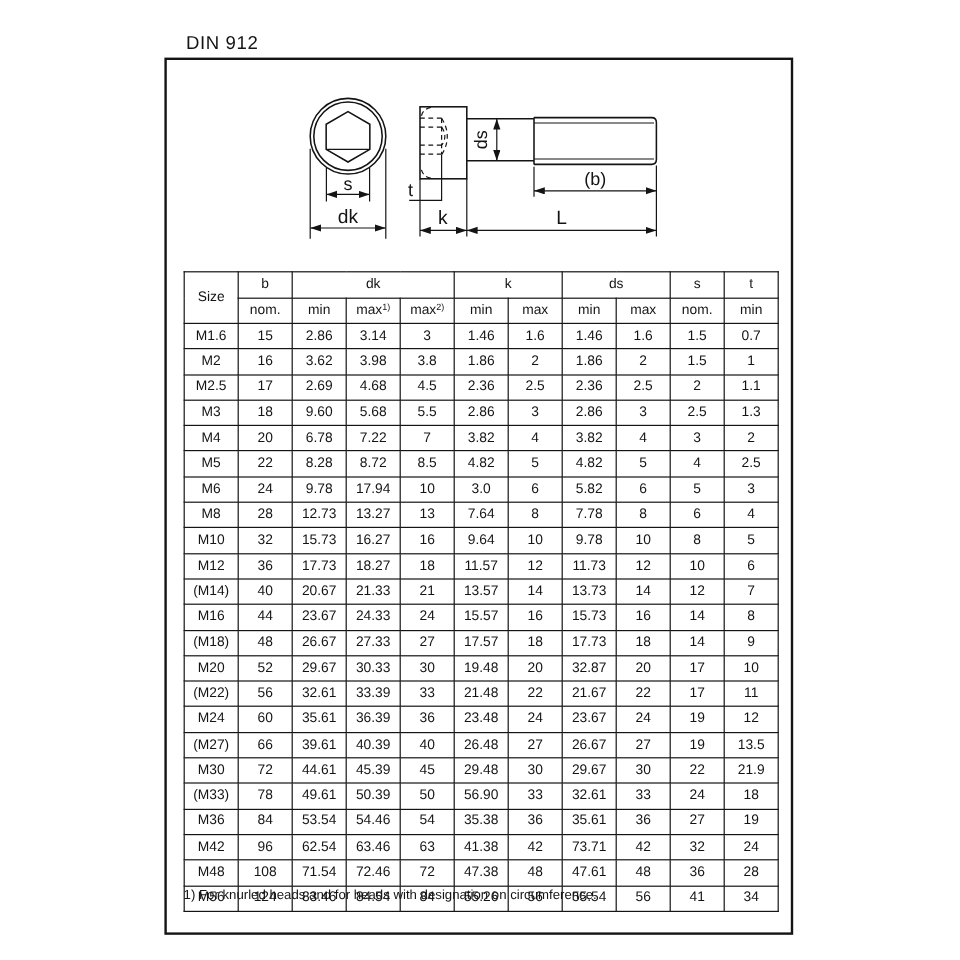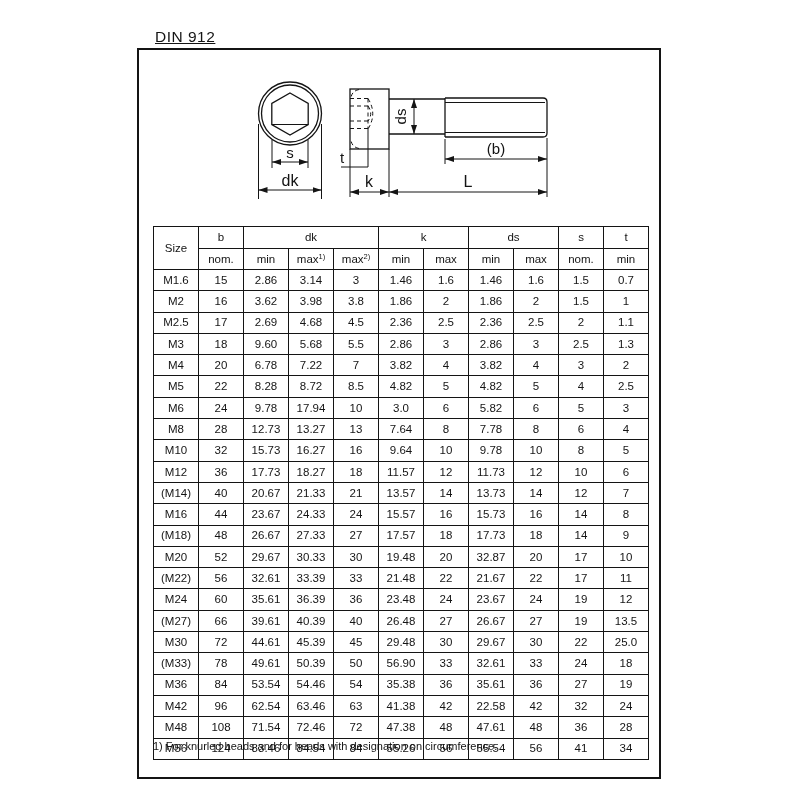--- a/index.html
+++ b/index.html
@@ -1,18 +1,18 @@
 <!DOCTYPE html>
 <html><head>
 <meta charset="utf-8">
 <style>
   html,body{margin:0;padding:0;background:#ffffff;}
   .page{position:relative;width:800px;height:800px;background:#ffffff;overflow:hidden;
         font-family:"Liberation Sans",sans-serif;color:#141414;}
-  .title{position:absolute;left:155px;top:28px;font-size:15.5px;letter-spacing:.5px;color:#141414;text-decoration:underline;}
+  .title{position:absolute;left:155px;top:28px;font-size:15.5px;letter-spacing:.5px;color:#141414;}
   .frame{position:absolute;left:137px;top:48px;width:524px;height:731px;
          border:2px solid #141414;box-sizing:border-box;background:#fff;}
   .drawing{position:absolute;left:0;top:0;}
   .drawing text{font-family:"Liberation Sans",sans-serif;fill:#141414;}
   .dims{position:absolute;left:14px;top:176px;border-collapse:collapse;table-layout:fixed;
         font-size:11.5px;color:#141414;}
   .dims col{width:45px;}
   .dims th,.dims td{border:1px solid #141414;text-align:center;vertical-align:middle;
         font-weight:normal;padding:0;line-height:1.1;}
   .dims{border:1.5px solid #141414;}
@@ -377,21 +377,21 @@
             <td>M30</td>
             <td>72</td>
             <td>44.61</td>
             <td>45.39</td>
             <td>45</td>
             <td>29.48</td>
             <td>30</td>
             <td>29.67</td>
             <td>30</td>
             <td>22</td>
-            <td>25.0</td>
+            <td>21.9</td>
           </tr>
           <tr>
             <td>(M33)</td>
             <td>78</td>
             <td>49.61</td>
             <td>50.39</td>
             <td>50</td>
             <td>56.90</td>
             <td>33</td>
             <td>32.61</td>
@@ -413,21 +413,21 @@
             <td>19</td>
           </tr>
           <tr>
             <td>M42</td>
             <td>96</td>
             <td>62.54</td>
             <td>63.46</td>
             <td>63</td>
             <td>41.38</td>
             <td>42</td>
-            <td>22.58</td>
+            <td>73.71</td>
             <td>42</td>
             <td>32</td>
             <td>24</td>
           </tr>
           <tr>
             <td>M48</td>
             <td>108</td>
             <td>71.54</td>
             <td>72.46</td>
             <td>72</td>

